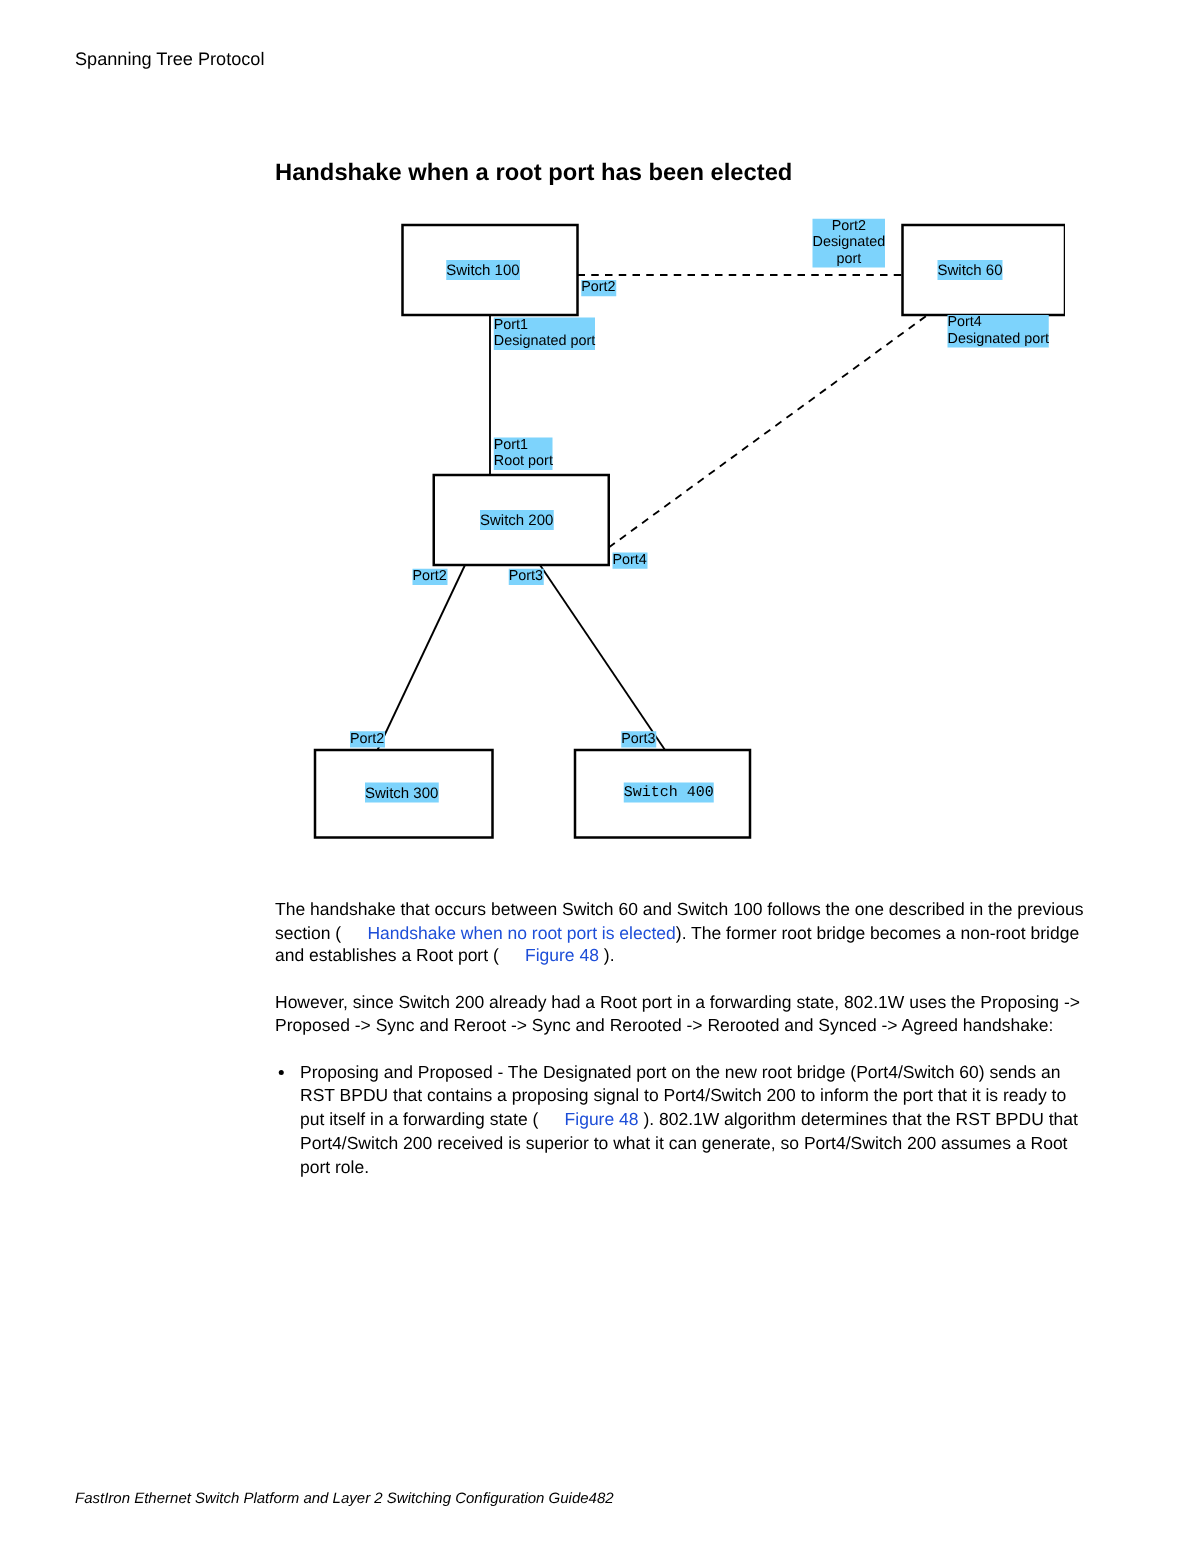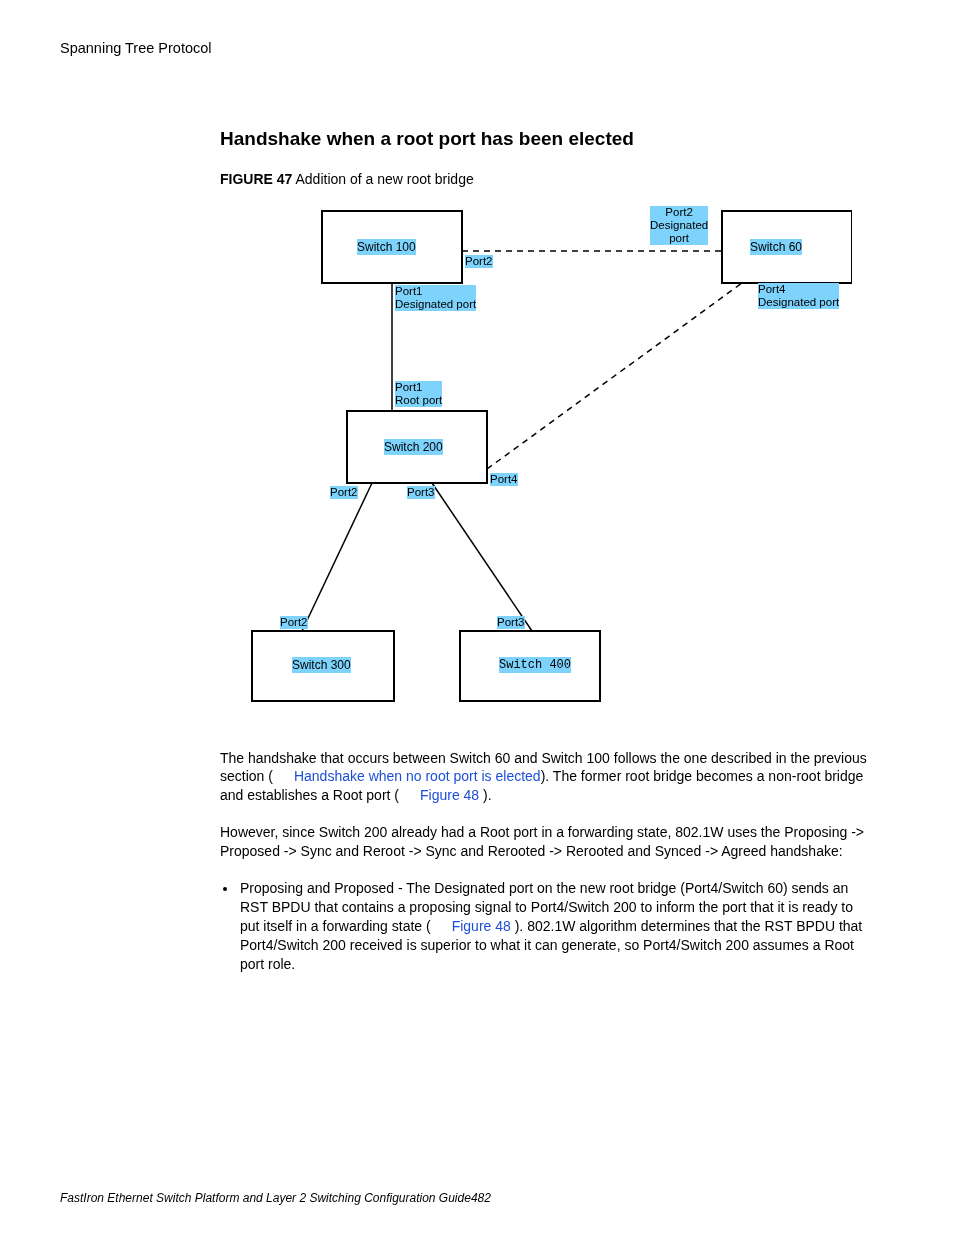--- a/index.html
+++ b/index.html
@@ -87,24 +87,20 @@
 <body>
 
 <div class="page">
   <div class="header-right">Spanning Tree Protocol</div>
 
   <div class="content">
 
     <div class="sec-heading">Handshake when a root port has been elected</div>
 
 
-    <div class="fig-caption">
-      <span class="fig-label">FIGURE 47</span>
-      <span>Addition of a new root bridge</span>
-    </div>
 
     <div class="diagram-wrap">
       <svg width="610" height="530">
 
         <rect x="80" y="10" width="140" height="72" fill="#fff" stroke="#000" stroke-width="2"></rect>
         <rect x="480" y="10" width="130" height="72" fill="#fff" stroke="#000" stroke-width="2"></rect>
         <rect x="105" y="210" width="140" height="72" fill="#fff" stroke="#000" stroke-width="2"></rect>
         <rect x="10" y="430" width="142" height="70" fill="#fff" stroke="#000" stroke-width="2"></rect>
         <rect x="218" y="430" width="140" height="70" fill="#fff" stroke="#000" stroke-width="2"></rect>
 

